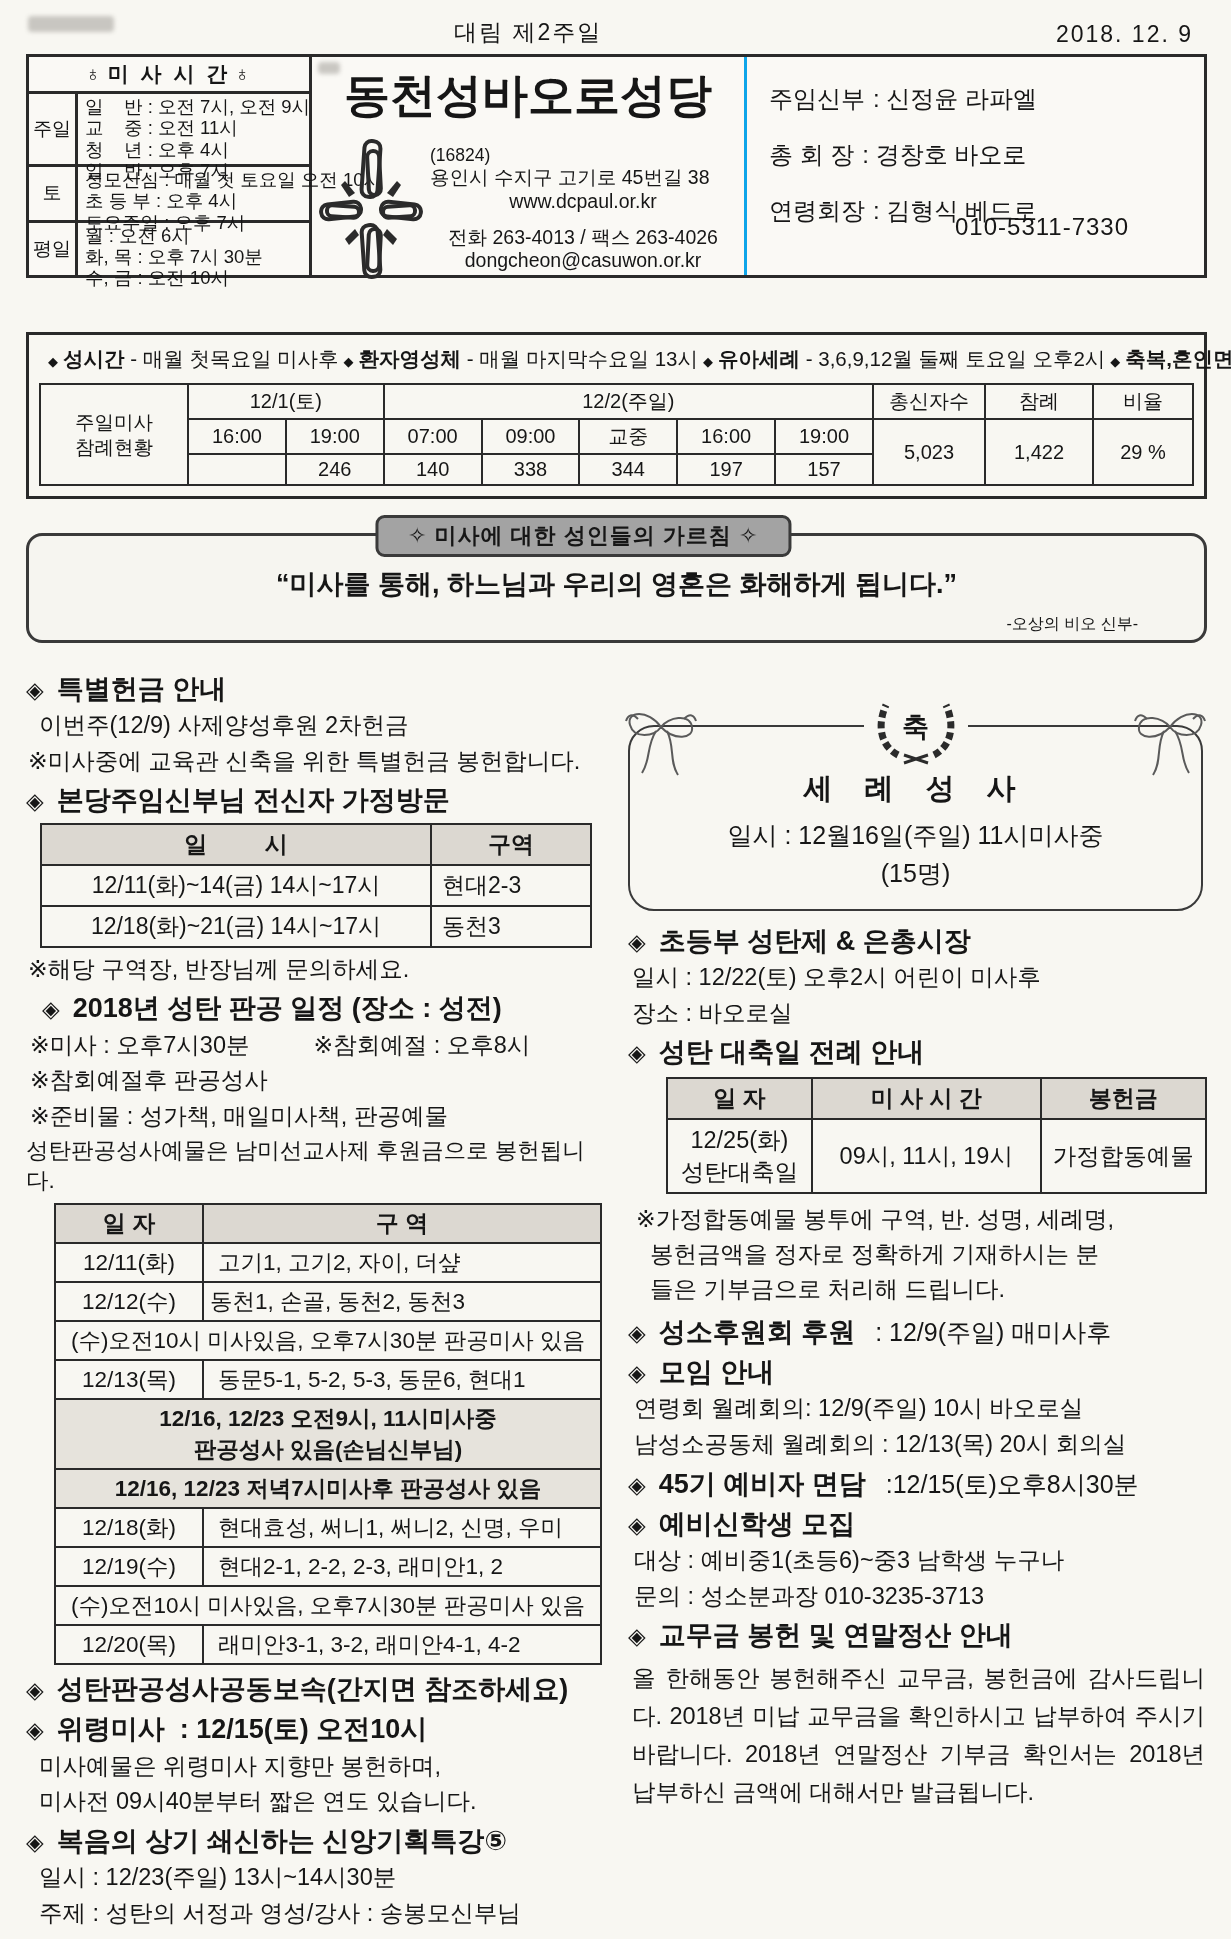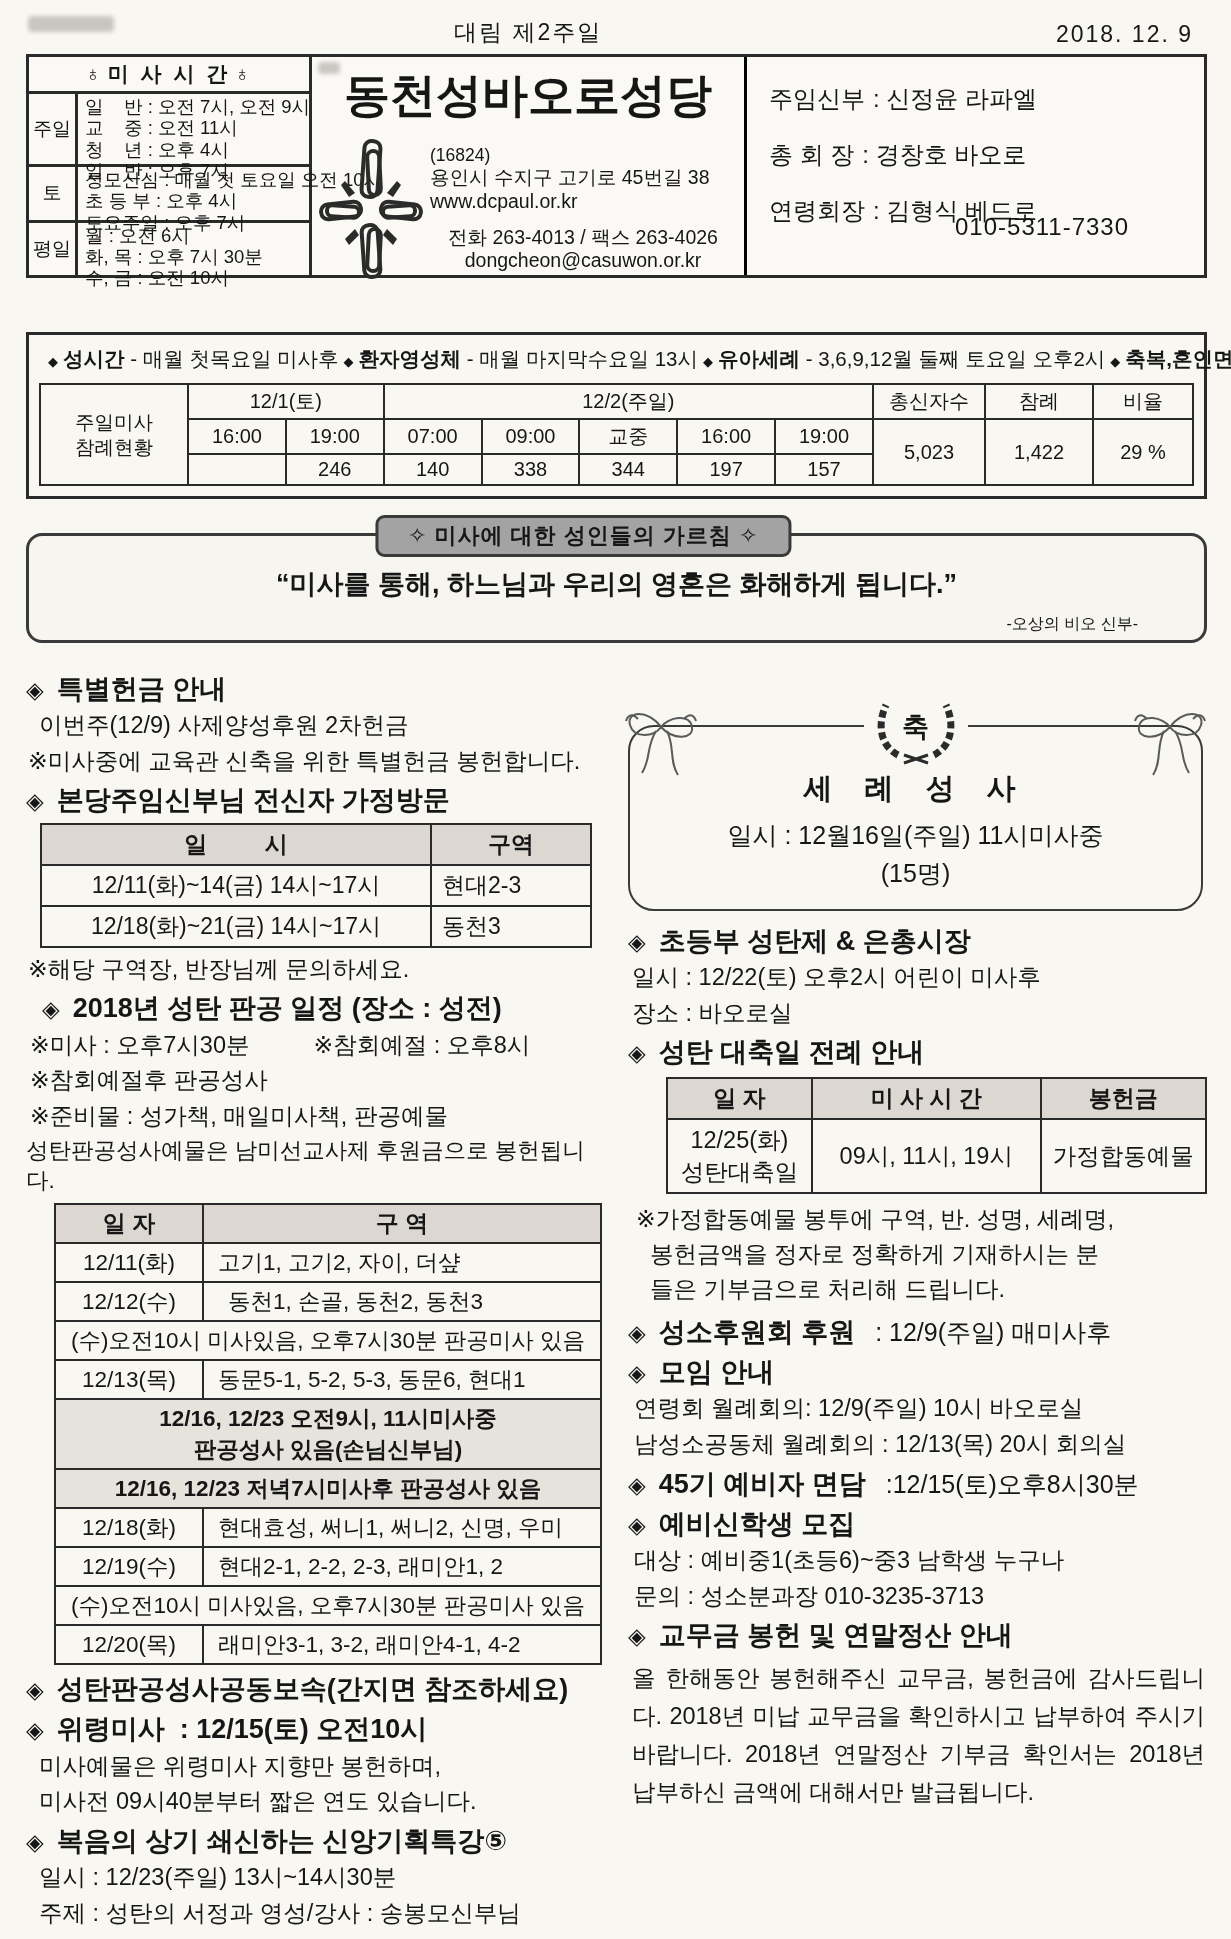--- a/index.html
+++ b/index.html
@@ -24,25 +24,25 @@
   .sched-day{width:46px;border-right:3px solid #2a2a2a;display:flex;align-items:center;justify-content:center;font-size:19px;flex-shrink:0;}
   .sched-lines{flex:1;display:flex;flex-direction:column;justify-content:space-evenly;padding:2px 0 2px 7px;}
   .sched-lines div{white-space:pre;font-size:18.5px;line-height:1.15;}
 
   .hdr-center{flex:1;position:relative;padding-top:8px;}
   .church-name{text-align:center;font-size:46px;font-weight:bold;letter-spacing:0px;}
   .center-row{display:flex;margin-top:2px;}
   .logo-wrap{width:118px;display:flex;justify-content:center;padding-top:4px;}
   .addr{flex:1;font-size:19.5px;line-height:1.2;padding-top:16px;padding-right:8px;}
   .addr .postal{font-size:17.5px;}
-  .addr .web{margin:1px 0 12px;}
+  .addr .web{text-align:center;margin:1px 0 12px;}
   .addr .phone{text-align:center;}
   .addr .email{text-align:center;}
 
-  .hdr-right{width:460px;border-left:3px solid #000000;padding:26px 0 0 22px;font-size:24px;box-sizing:border-box;}
+  .hdr-right{width:460px;border-left:3px solid #0ea5e9;padding:26px 0 0 22px;font-size:24px;box-sizing:border-box;}
   .clergy-row{display:flex;margin-bottom:24px;}
   .clergy-label{white-space:pre;}
   .clergy-name{margin-left:8px;white-space:pre;}
   .clergy-phone{padding-left:186px;margin-top:-16px;letter-spacing:1px;}
 
   
   .strip{border:3px solid #2a2a2a;margin-top:54px;padding:8px 10px 10px;}
   .strip-line{display:flex;font-size:20.5px;padding:2px 4px 10px;white-space:pre;align-items:baseline;}
   .strip-line .dot{font-size:13px;margin:0 5px;}
   .strip-line b{letter-spacing:0px;}
@@ -307,21 +307,21 @@
             <tr>
           <td class="thr">일 자</td>
           <td class="thr">구 역</td>
         </tr>
         <tr>
           <td>12/11(화)</td>
           <td style="text-align:left;padding-left:14px;">고기1, 고기2, 자이, 더샾</td>
         </tr>
         <tr>
           <td>12/12(수)</td>
-          <td style="text-align:left;padding-left:24px;">동천1, 손골, 동천2, 동천3</td>
+          <td style="text-align:left;padding-left:6px;">동천1, 손골, 동천2, 동천3</td>
         </tr>
         <tr>
           <td colspan="2">(수)오전10시 미사있음, 오후7시30분 판공미사 있음</td>
         </tr>
         <tr>
           <td>12/13(목)</td>
           <td style="text-align:left;padding-left:14px;">동문5-1, 5-2, 5-3, 동문6, 현대1</td>
         </tr>
         <tr>
           <td colspan="2" class="shade">

